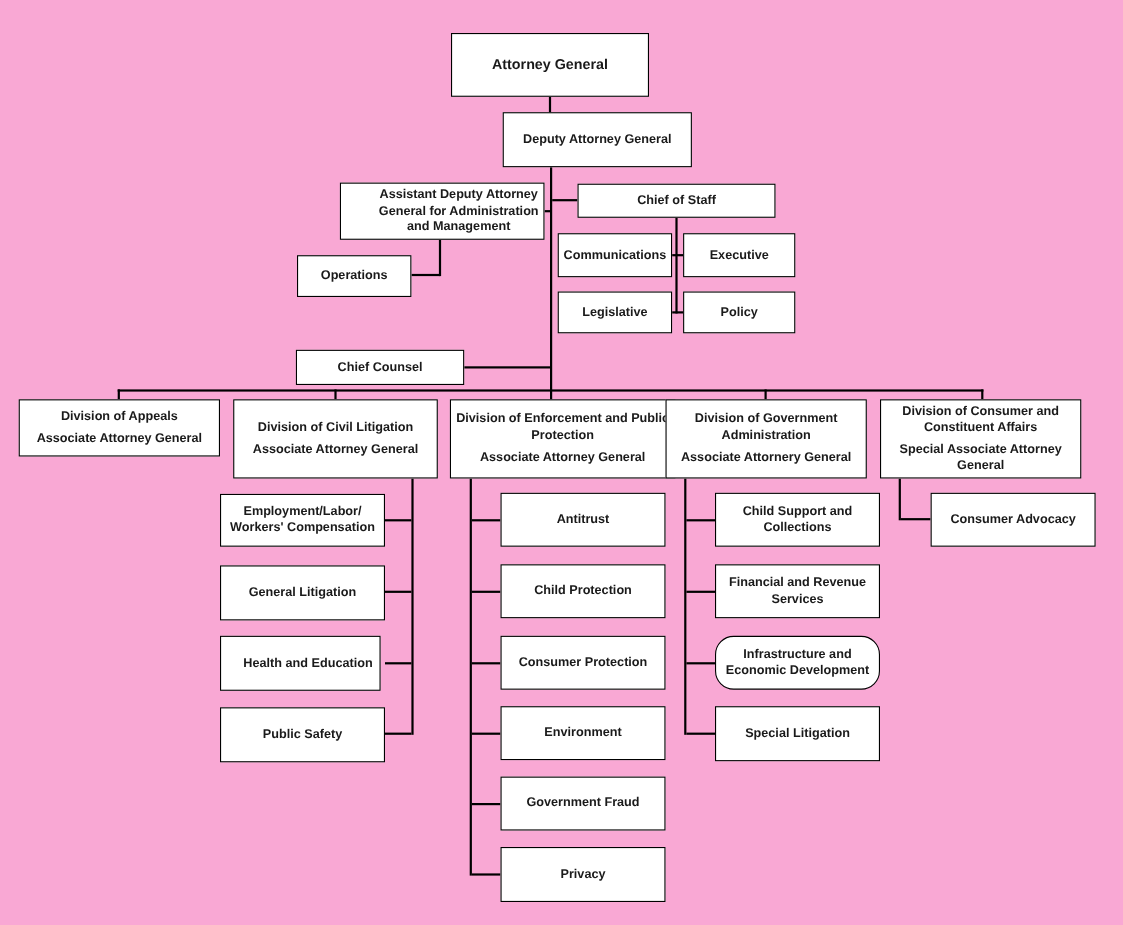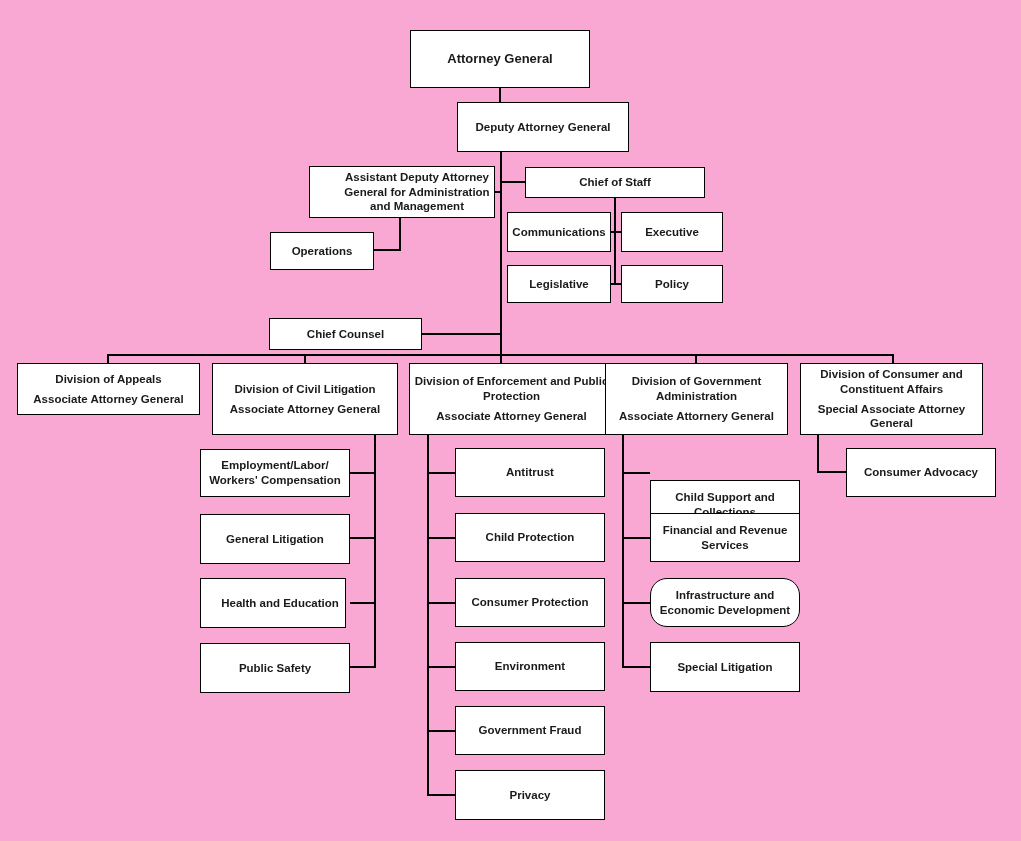--- a/index.html
+++ b/index.html
@@ -150,21 +150,21 @@
     </div>
     <div class="node" style="left: 455px; top: 642px; width: 150px; height: 49px; border-color: rgb(0, 0, 0); color: rgb(26, 26, 26);">
       <div class="lbl">Environment</div>
     </div>
     <div class="node" style="left: 455px; top: 706px; width: 150px; height: 49px; border-color: rgb(0, 0, 0); color: rgb(26, 26, 26);">
       <div class="lbl">Government Fraud</div>
     </div>
     <div class="node" style="left: 455px; top: 770px; width: 150px; height: 50px; border-color: rgb(0, 0, 0); color: rgb(26, 26, 26);">
       <div class="lbl">Privacy</div>
     </div>
-    <div class="node" style="left: 650px; top: 448px; width: 150px; height: 49px; border-color: rgb(0, 0, 0); color: rgb(26, 26, 26); margin-top: 32px;">
+    <div class="node" style="left: 650px; top: 448px; width: 150px; height: 49px; border-color: rgb(0, 0, 0); color: rgb(26, 26, 26);">
       <div class="lbl">Child Support and Collections</div>
     </div>
     <div class="node" style="left: 650px; top: 513px; width: 150px; height: 49px; border-color: rgb(0, 0, 0); color: rgb(26, 26, 26);">
       <div class="lbl">Financial and Revenue Services</div>
     </div>
     <div class="node" style="left: 650px; top: 578px; width: 150px; height: 49px; border-color: rgb(0, 0, 0); color: rgb(26, 26, 26); border-radius: 17px;">
       <div class="lbl">Infrastructure and Economic Development</div>
     </div>
     <div class="node" style="left: 650px; top: 642px; width: 150px; height: 50px; border-color: rgb(0, 0, 0); color: rgb(26, 26, 26);">
       <div class="lbl">Special Litigation</div>

